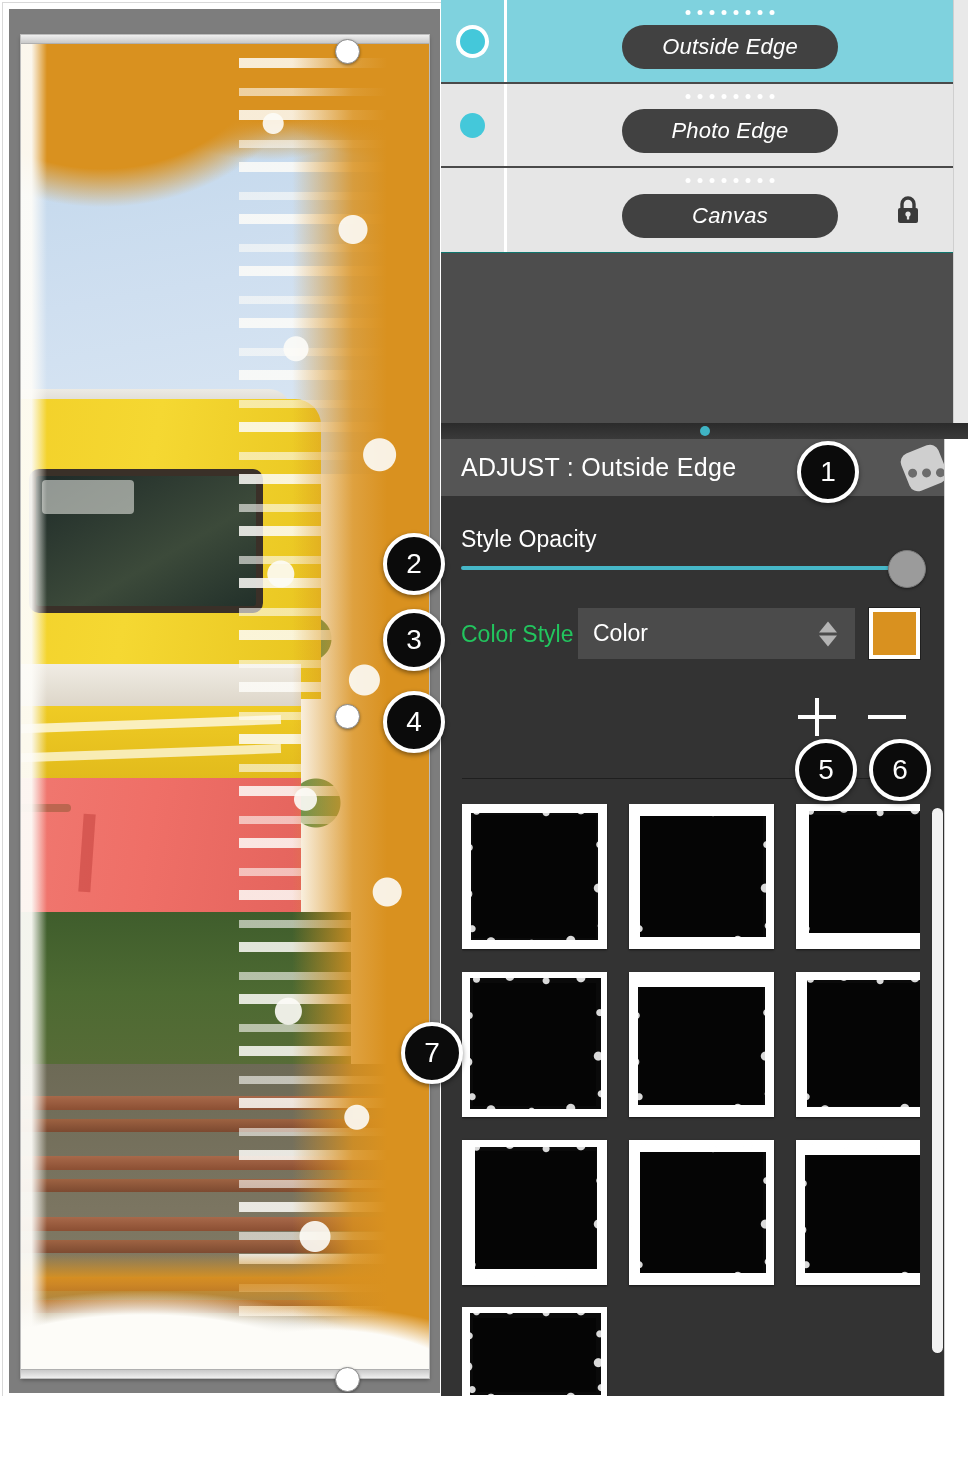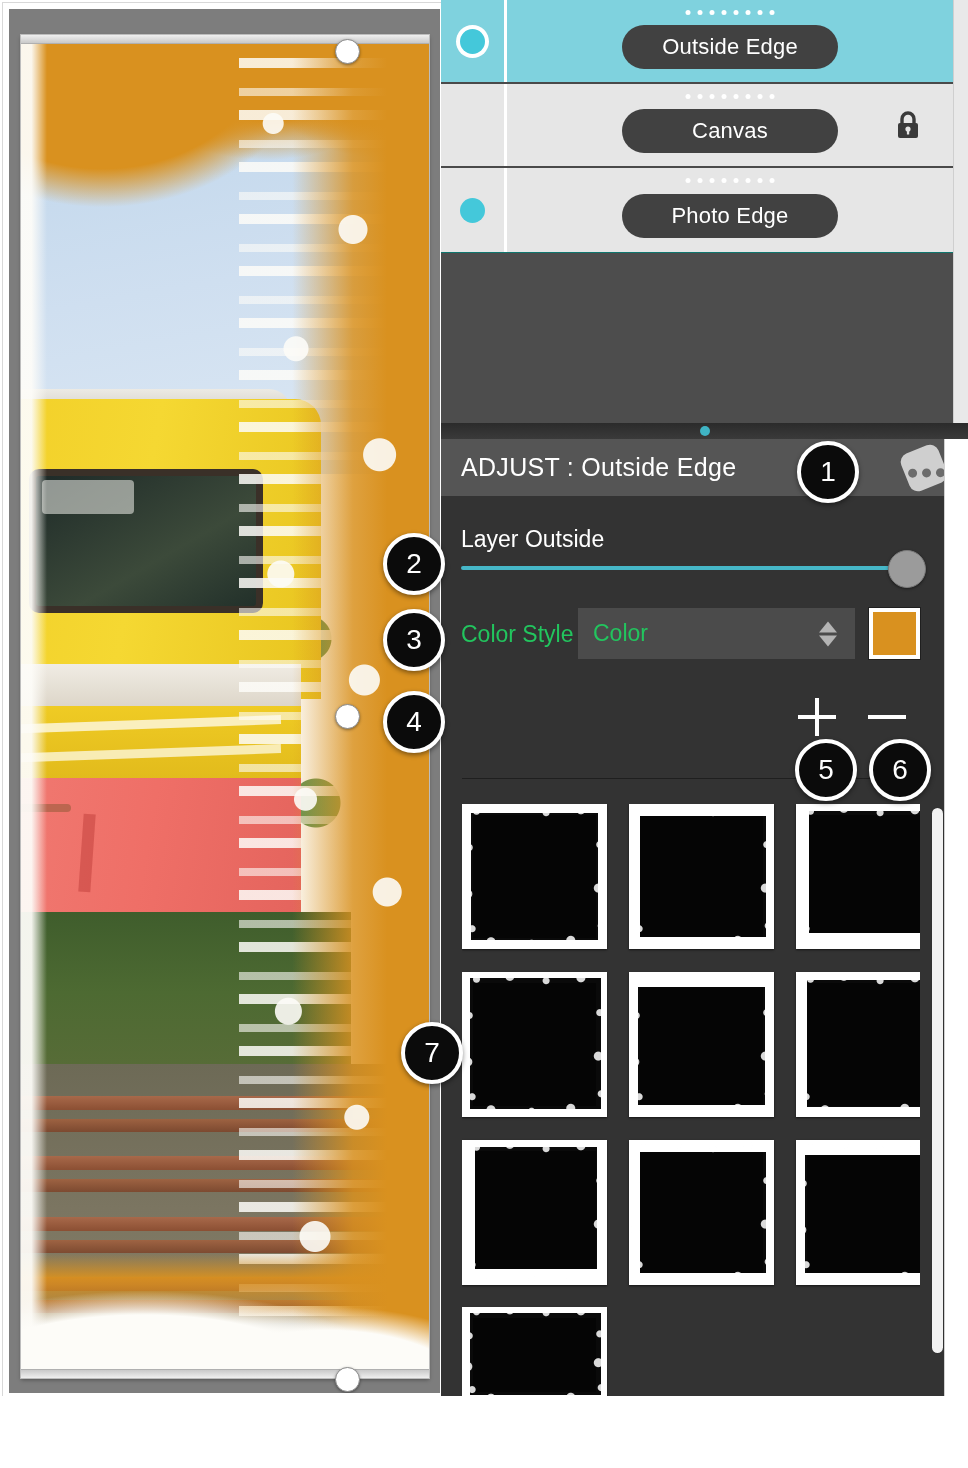--- a/index.html
+++ b/index.html
@@ -185,20 +185,21 @@
   .right-panel{
     position:absolute;left:441px;top:0;width:527px;height:1396px;
     background:#3b3b3b;
   }
 
   
   .layers{
     position:absolute;left:0;top:0;width:512px;height:253px;
     background:#e6e6e6;border-bottom:3px solid #0f766e;
     box-sizing:border-box;
+    font-style:italic;
   }
   .layer-row{
     position:relative;height:84px;display:flex;align-items:center;
     border-bottom:2px solid #4a4a4a;box-sizing:border-box;
   }
   .layer-row:last-child{border-bottom:none;}
   .layer-row.selected{background:#7fd2de;}
   .layer-row.plain{background:#e6e6e6;}
   .vis-col{
     width:66px;height:100%;display:flex;align-items:center;justify-content:center;
@@ -283,21 +284,21 @@
     border-radius:50%;background:#9b9b9b;border:1px solid #7a7a7a;
     box-shadow:0 1px 3px rgba(0,0,0,.45);
   }
   .cs-label{
     position:absolute;left:20px;top:125px;color:#22c55e;font-size:23px;
   }
   .cs-select{
     position:absolute;left:137px;top:112px;width:277px;height:51px;
     background:#4b4b4b;display:flex;align-items:center;
   }
-  .cs-select span{color:#22c55e;font-size:23px;margin-left:15px;}
+  .cs-select span{color:#ffffff;font-size:23px;margin-left:15px;}
   .stepper{
     position:absolute;right:18px;top:50%;transform:translateY(-50%);
     display:flex;flex-direction:column;gap:3px;
   }
   .stepper i{
     display:block;width:0;height:0;border-left:9px solid transparent;
     border-right:9px solid transparent;
   }
   .stepper i.up{border-bottom:11px solid #b4b4b4;}
   .stepper i.dn{border-top:11px solid #b4b4b4;}
@@ -509,20 +510,39 @@
               <i></i>
               <i></i>
               <i></i>
           </div>
           <div class="layer-pill">Outside Edge</div>
         </div>
       </div>
 
       <div class="layer-row plain">
         <div class="vis-col">
+          <span class="vis-dot"></span>
+        </div>
+        <div class="layer-main">
+          <div class="dot-handle">
+            <i></i>
+              <i></i>
+              <i></i>
+              <i></i>
+              <i></i>
+              <i></i>
+              <i></i>
+              <i></i>
+          </div>
+          <div class="layer-pill">Photo Edge</div>
+        </div>
+      </div>
+
+      <div class="layer-row plain">
+        <div class="vis-col">
           <span class="vis-dot empty"></span>
         </div>
         <div class="layer-main">
           <div class="dot-handle">
             <i></i>
               <i></i>
               <i></i>
               <i></i>
               <i></i>
               <i></i>
@@ -531,59 +551,40 @@
           </div>
           <div class="layer-pill">Canvas</div>
           <svg class="lock-icon" viewBox="0 0 26 30">
             <path d="M7 13 V9 a6 6 0 0 1 12 0 v4" fill="none" stroke="#3a3a3a" stroke-width="3.4"></path>
             <rect x="3" y="13" width="20" height="15" rx="2" fill="#3a3a3a"></rect>
             <circle cx="13" cy="19" r="2.6" fill="#e6e6e6"></circle>
             <rect x="11.9" y="19" width="2.3" height="5.5" fill="#e6e6e6"></rect>
           </svg>
         </div>
       </div>
-
-      <div class="layer-row plain">
-        <div class="vis-col">
-          <span class="vis-dot"></span>
-        </div>
-        <div class="layer-main">
-          <div class="dot-handle">
-            <i></i>
-              <i></i>
-              <i></i>
-              <i></i>
-              <i></i>
-              <i></i>
-              <i></i>
-              <i></i>
-          </div>
-          <div class="layer-pill">Photo Edge</div>
-        </div>
-      </div>
     </div>
 
     <div class="layers-blank"></div>
     <div class="panel-right-rail"></div>
 
     <div class="splitter">
       <span class="splitter-dot"></span>
     </div>
 
     <div class="adjust-header">
       <div class="adjust-title">ADJUST : Outside Edge</div>
       <div class="dice-icon">
         <i></i>
           <i></i>
           <i></i>
       </div>
     </div>
 
     <div class="adjust-body">
-      <div class="opacity-label">Layer Outside</div>
+      <div class="opacity-label">Style Opacity</div>
       <div class="slider"></div>
       <div class="slider-thumb"></div>
 
       <div class="cs-label">Color Style</div>
       <div class="cs-select">
         <span>Color</span>
         <span class="stepper">
           <i class="up"></i>
             <i class="dn"></i>
         </span>

